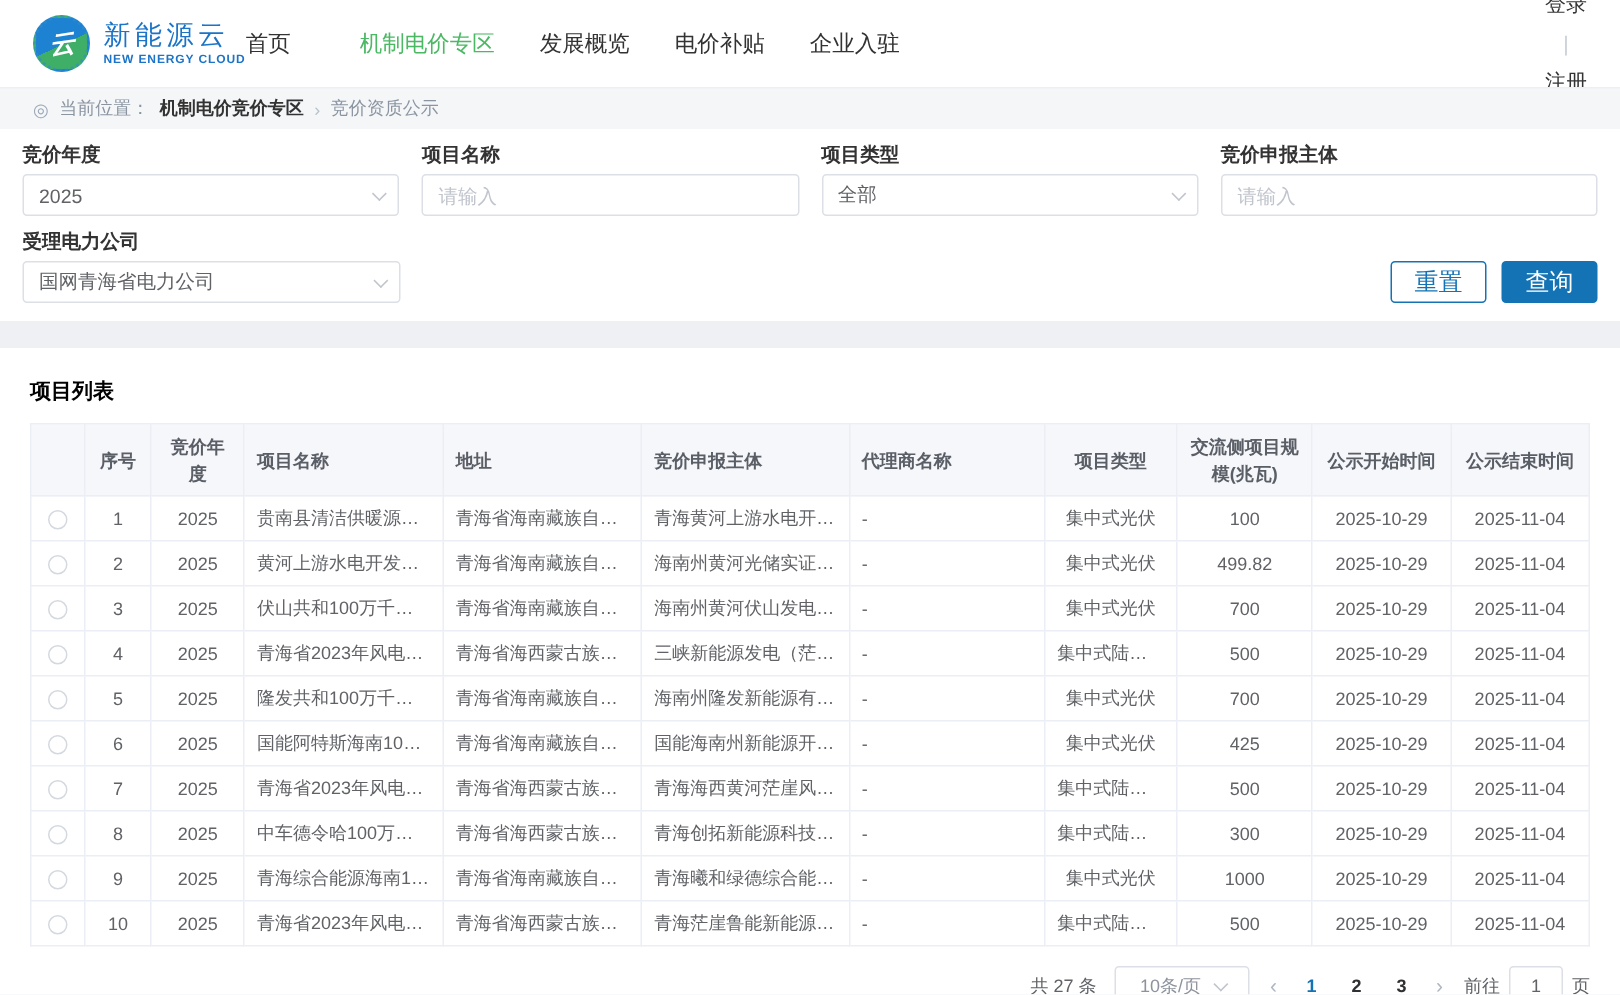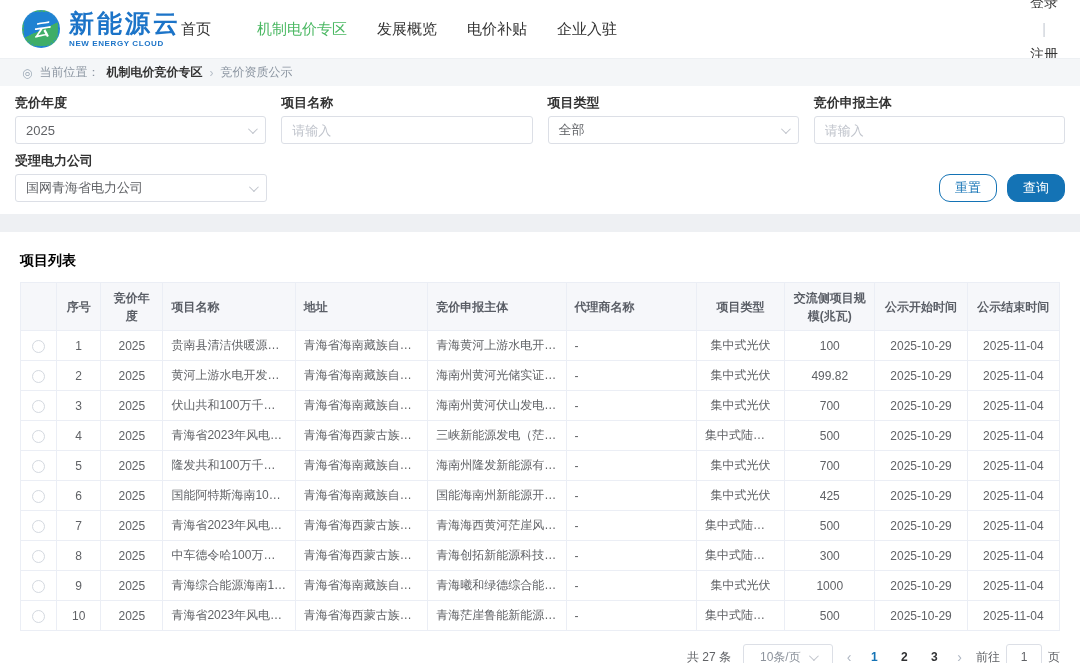--- a/index.html
+++ b/index.html
@@ -18,21 +18,21 @@
   a{text-decoration:none;color:inherit;cursor:pointer;}
 
   
   .topbar{height:58px;background:#fff;display:flex;align-items:center;padding:0 22px;flex:0 0 auto;}
   .logo{display:flex;align-items:center;gap:9px;}
   .logo-badge{width:38px;height:38px;border-radius:50%;flex:0 0 auto;
     background:linear-gradient(155deg,#1e82d2 52%,#3fae67 52%);
     border:2px dotted rgba(47,141,205,.6);
     display:flex;align-items:center;justify-content:center;}
   .logo-glyph{color:#fff;font-size:17px;font-weight:bold;font-style:italic;transform:rotate(-8deg);}
-  .logo-title{display:block;font-size:25px;font-weight:bold;color:var(--logo-blue);letter-spacing:3px;line-height:1;}
+  .logo-title{display:block;font-size:18px;font-weight:normal;color:var(--logo-blue);letter-spacing:3px;line-height:1;}
   .logo-sub{display:block;font-size:8px;font-weight:bold;color:var(--logo-blue);letter-spacing:.6px;margin-top:3px;}
   .mainnav{flex:1;display:flex;gap:30px;font-size:15px;color:#333;}
   .nav-item.active{color:var(--nav-active-green);margin-left:16px;}
   .auth{font-size:14px;color:#333;display:flex;align-items:center;gap:9px;flex-direction:column;}
   .auth-divider{color:#c9ced6;}
 
   
   .breadcrumb-bar{height:28px;background:#f4f6f8;border-top:1px solid #edf0f3;
     display:flex;align-items:center;gap:7px;padding:0 22px;font-size:12px;color:#8b95a1;flex:0 0 auto;}
   .loc-icon{color:#9aa7b5;font-size:12px;}
@@ -46,21 +46,21 @@
   .control{height:28px;border:1px solid #dcdfe6;border-radius:3px;background:#fff;
     font-size:13px;color:#606266;width:100%;padding:0 10px;
     display:flex;align-items:center;justify-content:space-between;}
   input.control{display:block;}
   input.control::placeholder{color:#c0c4cc;}
   .chevron{width:7px;height:7px;border-right:1.4px solid #c0c4cc;border-bottom:1.4px solid #c0c4cc;
     transform:rotate(45deg) translateY(-2px);flex:0 0 auto;}
   .filter-row2{display:flex;justify-content:space-between;align-items:flex-end;margin-top:10px;}
   .row2-field{width:calc(25% - 11px);}
   .btn-group{display:flex;gap:10px;}
-  .btn{height:28px;min-width:56px;padding:0 15px;border-radius:11px;font-size:13px;cursor:pointer;
+  .btn{height:28px;min-width:56px;padding:0 15px;border-radius:3px;font-size:16px;cursor:pointer;
     font-family:inherit;display:flex;align-items:center;justify-content:center;}
   .btn-reset{background:#fff;border:1px solid var(--primary-blue);color:var(--primary-blue);}
   .btn-query{background:var(--primary-blue);border:1px solid var(--primary-blue);color:#fff;}
 
   .panel-gap{height:18px;flex:0 0 auto;}
 
   
   .table-panel{background:#fff;flex:1 1 auto;padding:12px 20px 0;display:flex;flex-direction:column;overflow:hidden;}
   .table-title{font-size:14px;font-weight:bold;color:#000000;margin:8px 0 12px;}
   table{width:100%;border-collapse:collapse;table-layout:fixed;font-size:12px;color:#606266;}

